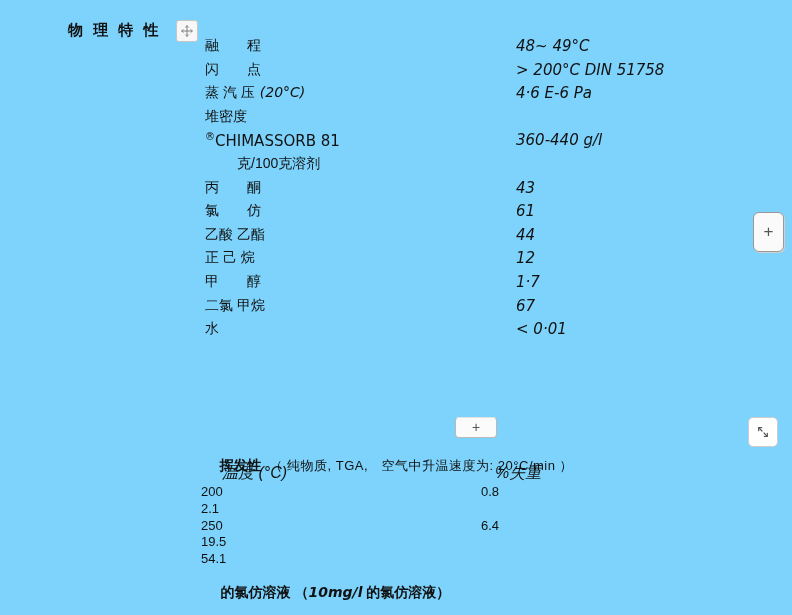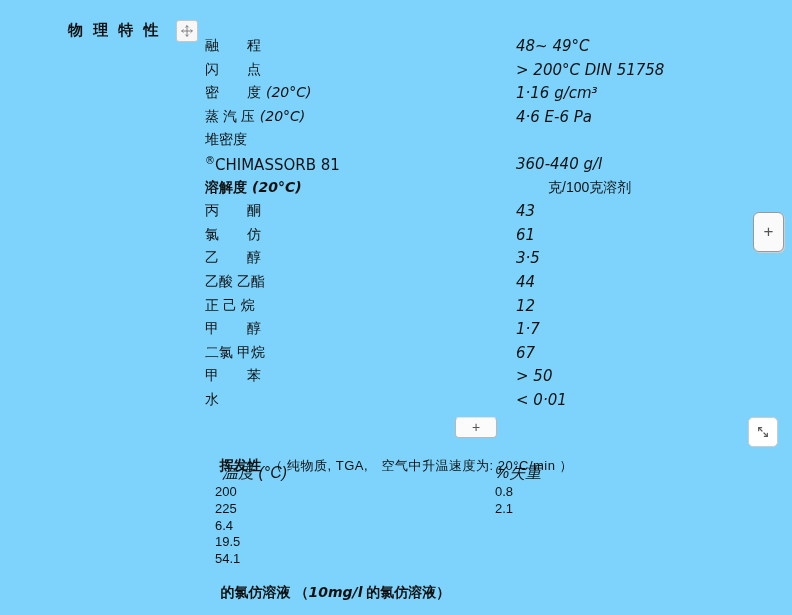--- a/index.html
+++ b/index.html
@@ -64,21 +64,21 @@
     text-align: center;
     cursor: pointer;
     padding: 0;
   }
   
   .vol-line { position: absolute; left: 205px; top: 442px; font-size: 13px; white-space: pre; }
   .vol-heading { font-weight: bold; font-size: 14px; margin-right: 8px; }
   .vol-note { font-size: 13px; letter-spacing: 0.5px; }
   .vol-cols { position: absolute; left: 222px; top: 463px; width: 440px; display: flex; font-size: 16px; font-style: italic; }
   .vol-col-temp { width: 273px; flex: 0 0 273px; }
-  .vol-table { position: absolute; left: 215px; top: 484px; width: 440px; font-size: 13px; }
+  .vol-table { position: absolute; left: 201px; top: 484px; width: 440px; font-size: 13px; }
   .vrow { display: flex; height: 16.8px; align-items: baseline; }
   .vtemp { width: 280px; flex: 0 0 280px; }
   
   .abs-line { position: absolute; left: 205px; top: 568px; font-size: 14px; font-weight: bold; white-space: pre; }
   .abs-italic { font-style: italic; font-family: "DejaVu Sans", sans-serif; }
   
   .plus-right {
     position: absolute;
     left: 753px;
     top: 212px;
@@ -130,70 +130,57 @@
   <div class="props">
     <div class="prow">
       <span class="plabel"><span>融　　程</span></span>
       <span class="pvalue">48~ 49°C</span>
     </div>
     <div class="prow">
       <span class="plabel"><span>闪　　点</span></span>
       <span class="pvalue">&gt; 200°C DIN 51758</span>
     </div>
     <div class="prow">
-      <span class="plabel"><span>密　　度</span><span class="psuffix">(20°C)</span></span>
-      <span class="pvalue">1·16 g/cm³</span>
-    </div>
-    <div class="prow">
       <span class="plabel"><span>蒸 汽 压</span><span class="psuffix">(20°C)</span></span>
       <span class="pvalue">4·6 E-6 Pa</span>
     </div>
     <div class="prow">
       <span class="plabel"><span>堆密度</span></span>
       <span class="pvalue"></span>
     </div>
     <div class="prow label-italic">
       <span class="plabel"><sup>®</sup><span>CHIMASSORB 81</span></span>
       <span class="pvalue">360-440 g/l</span>
     </div>
     <div class="prow row-bold value-cjk">
-      <span class="plabel"><span>溶解度</span><span class="psuffix">(20°C)</span></span>
       <span class="pvalue">克/100克溶剂</span>
     </div>
     <div class="prow">
       <span class="plabel"><span>丙　　酮</span></span>
       <span class="pvalue">43</span>
     </div>
     <div class="prow">
       <span class="plabel"><span>氯　　仿</span></span>
       <span class="pvalue">61</span>
     </div>
     <div class="prow">
-      <span class="plabel"><span>乙　　醇</span></span>
-      <span class="pvalue">3·5</span>
-    </div>
-    <div class="prow">
       <span class="plabel"><span>乙酸 乙酯</span></span>
       <span class="pvalue">44</span>
     </div>
     <div class="prow">
       <span class="plabel"><span>正 己 烷</span></span>
       <span class="pvalue">12</span>
     </div>
     <div class="prow">
       <span class="plabel"><span>甲　　醇</span></span>
       <span class="pvalue">1·7</span>
     </div>
     <div class="prow">
       <span class="plabel"><span>二氯 甲烷</span></span>
       <span class="pvalue">67</span>
-    </div>
-    <div class="prow">
-      <span class="plabel"><span>甲　　苯</span></span>
-      <span class="pvalue">&gt; 50</span>
     </div>
     <div class="prow">
       <span class="plabel"><span>水</span></span>
       <span class="pvalue">&lt; 0·01</span>
     </div>
   </div>
 
   <button class="plus-mid"><span>+</span></button>
 
   <div class="vol-line">
@@ -204,24 +191,24 @@
     <span class="vol-col-temp">温度 (°C)</span>
     <span>%失重</span>
   </div>
 
   <div class="vol-table">
     <div class="vrow">
       <span class="vtemp">200</span>
       <span>0.8</span>
     </div>
     <div class="vrow">
-      <span class="vtemp">225</span>
       <span>2.1</span>
     </div>
     <div class="vrow">
+      <span class="vtemp">250</span>
       <span>6.4</span>
     </div>
     <div class="vrow">
       <span>19.5</span>
     </div>
     <div class="vrow">
       <span>54.1</span>
     </div>
   </div>
 

